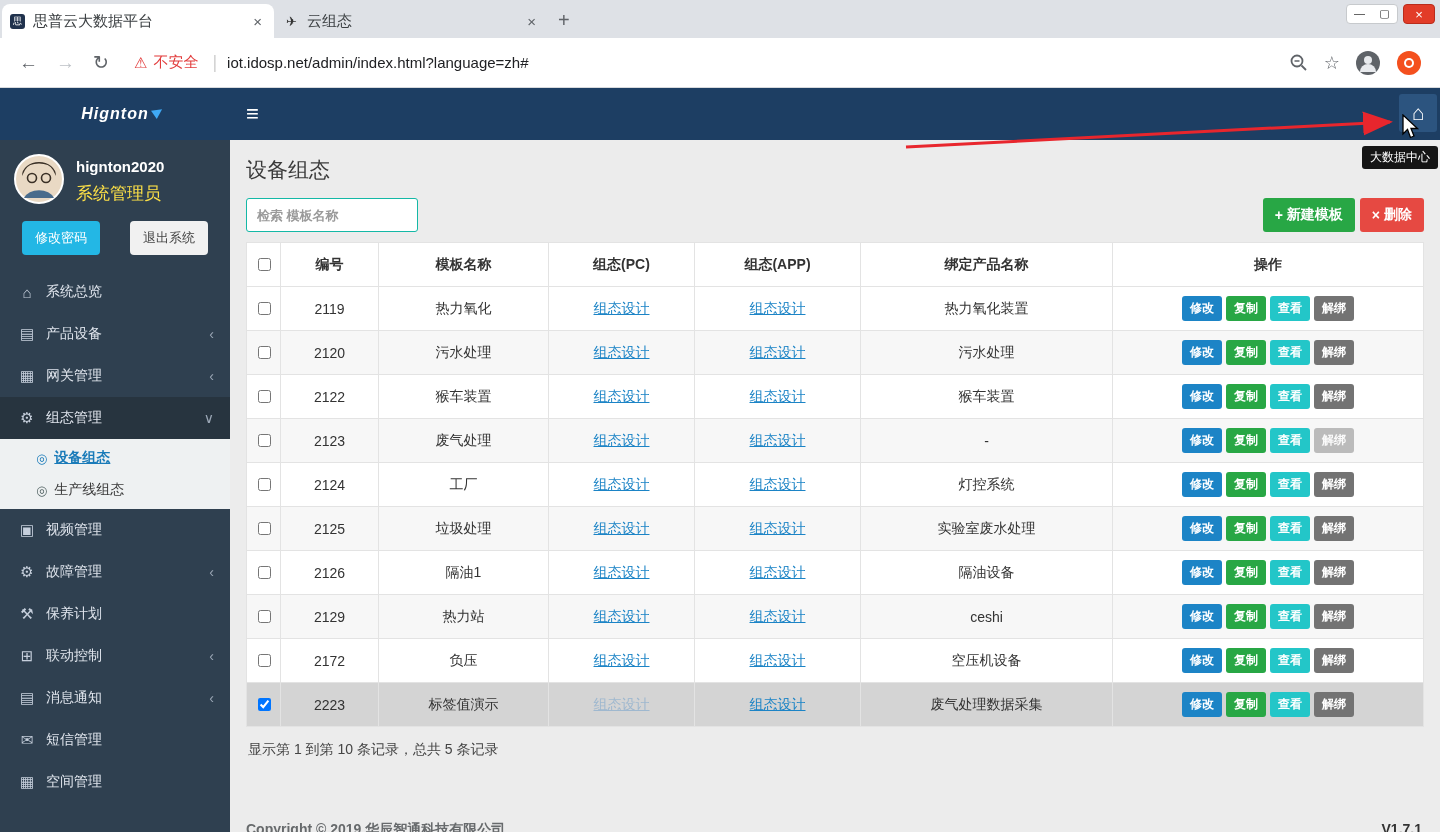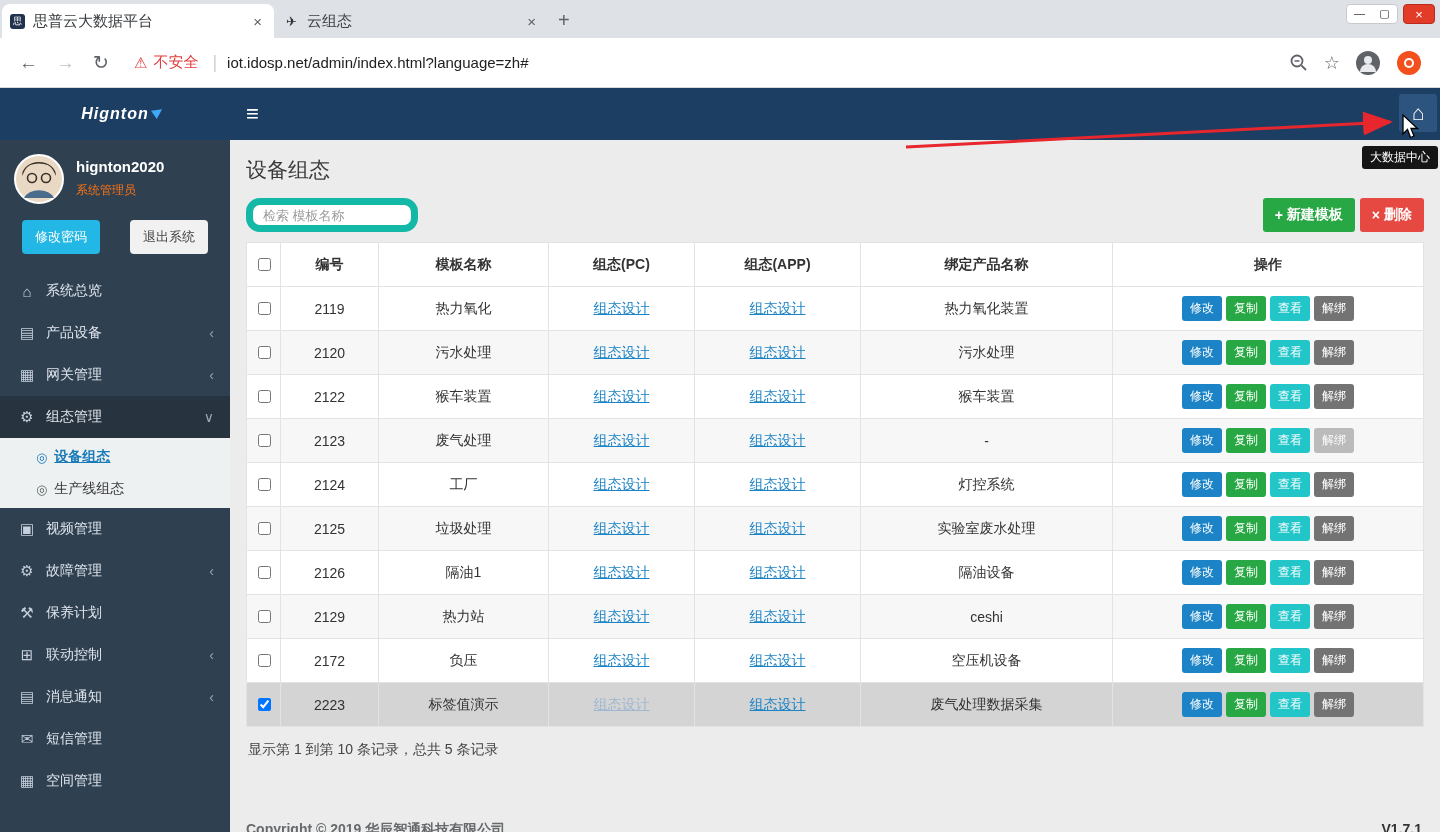--- a/index.html
+++ b/index.html
@@ -44,54 +44,54 @@
   .hamburger{color:#fff;font-size:22px;margin-left:16px;cursor:pointer;line-height:1;}
   .home-btn{position:absolute;right:3px;top:6px;width:38px;height:38px;background:#2c547f;border-radius:3px;
     color:#fff;font-size:21px;display:flex;align-items:center;justify-content:center;cursor:pointer;}
 
   
   .app-body{display:flex;height:692px;}
   .sidebar{width:230px;background:#2f4050;flex-shrink:0;overflow:hidden;}
   .profile{padding:14px 14px 6px;display:flex;align-items:flex-start;}
   .p-info{margin-left:12px;padding-top:4px;}
   .p-name{color:#fff;font-weight:bold;font-size:15px;}
-  .p-role{color:#f97316;font-size:12px;margin-top:7px;}
+  .p-role{color:#fde047;font-size:17px;margin-top:7px;}
   .side-btns{display:flex;justify-content:space-between;padding:10px 22px 16px;}
   .btn-pass{background:#23b7e5;color:#fff;border:none;border-radius:4px;padding:8px 13px;font-size:13px;cursor:pointer;text-align:center;}
   .btn-logout{background:#f1f1f1;color:#444;border:none;border-radius:4px;padding:8px 13px;font-size:13px;cursor:pointer;}
   .nav-item{display:flex;align-items:center;padding:12px 16px;color:#dfe4ec;font-size:14px;cursor:pointer;}
   .nav-item .nav-icon{width:22px;margin-right:8px;font-size:15px;color:#c6cfdc;text-align:center;}
   .nav-item .nav-chev{margin-left:auto;color:#9aa6b5;font-size:14px;}
   .nav-item.active{background:#27343f;}
   .submenu{background:#eef1f2;padding:3px 0;}
   .sub-item{padding:7px 12px 7px 36px;font-size:14px;color:#3a3a3a;display:flex;align-items:center;gap:7px;cursor:pointer;}
   .sub-icon{font-size:13px;color:#566;}
   .sub-item.active .sub-label{color:#1a7bb9;text-decoration:underline;font-weight:bold;}
   .sub-item.active .sub-icon{color:#1a7bb9;}
 
   
   .main{flex:1;background:#ececec;padding:0 16px;overflow:hidden;}
   .page-title{font-size:21px;color:#3a3a3a;margin:16px 0 14px;font-weight:500;}
   .toolbar{display:flex;justify-content:space-between;align-items:center;margin-bottom:10px;}
-  .search-input{width:172px;height:34px;border:7px solid #14b8a6;border-radius:14px;padding:0 10px;font-size:13px;color:#333;background:#fff;}
+  .search-input{width:172px;height:34px;border:1px solid #14b8a6;border-radius:3px;padding:0 10px;font-size:13px;color:#333;background:#fff;font-weight:bold;}
   .search-input::placeholder{color:#9a9a9a;}
   .toolbar-btns{display:flex;gap:5px;}
   .tb-btn{height:34px;border:none;border-radius:3px;color:#fff;font-size:14px;font-weight:bold;
     padding:0 12px;display:flex;align-items:center;gap:4px;cursor:pointer;}
   .btn-new{background:#28a745;}
   .btn-del{background:#e64942;}
   table.grid{width:100%;border-collapse:collapse;background:#fff;border:1px solid #ddd;}
   .grid th,.grid td{border:1px solid #e3e3e3;text-align:center;font-size:14px;color:#333;}
   .grid th{padding:12px 6px;font-weight:bold;background:#fff;}
   .grid td{padding:9px 6px;}
   .grid tbody tr:nth-child(even){background:#f7f7f7;}
   .grid tbody tr.selected{background:#d4d4d4;}
   .cfg-link{color:#1c84c6;text-decoration:underline;cursor:pointer;}
   .cfg-link.disabled-link{color:#9fb8cf;cursor:default;}
-  .act{border:none;color:#fff;font-size:12px;font-weight:normal;padding:4px 8px;border-radius:3px;margin:0 2px;cursor:pointer;}
+  .act{border:none;color:#fff;font-size:12px;font-weight:bold;padding:4px 8px;border-radius:3px;margin:0 2px;cursor:pointer;}
   .act-0{background:#1c84c6;}.act-1{background:#28a745;}.act-2{background:#23c6c8;}.act-3{background:#737373;}
   .act.faded{opacity:.45;}
   .summary{font-size:14px;color:#444;padding:14px 2px;}
 
   .copyright{position:absolute;left:246px;top:821px;font-weight:bold;font-size:14px;color:#676a6c;}
   .version{position:absolute;right:18px;top:821px;font-weight:bold;font-size:14px;color:#333;}
 
   
   .anno-svg{position:absolute;left:0;top:0;width:1440px;height:832px;pointer-events:none;z-index:50;}
   .tooltip{position:absolute;left:1362px;top:146px;background:#151515;color:#fff;font-size:12px;

